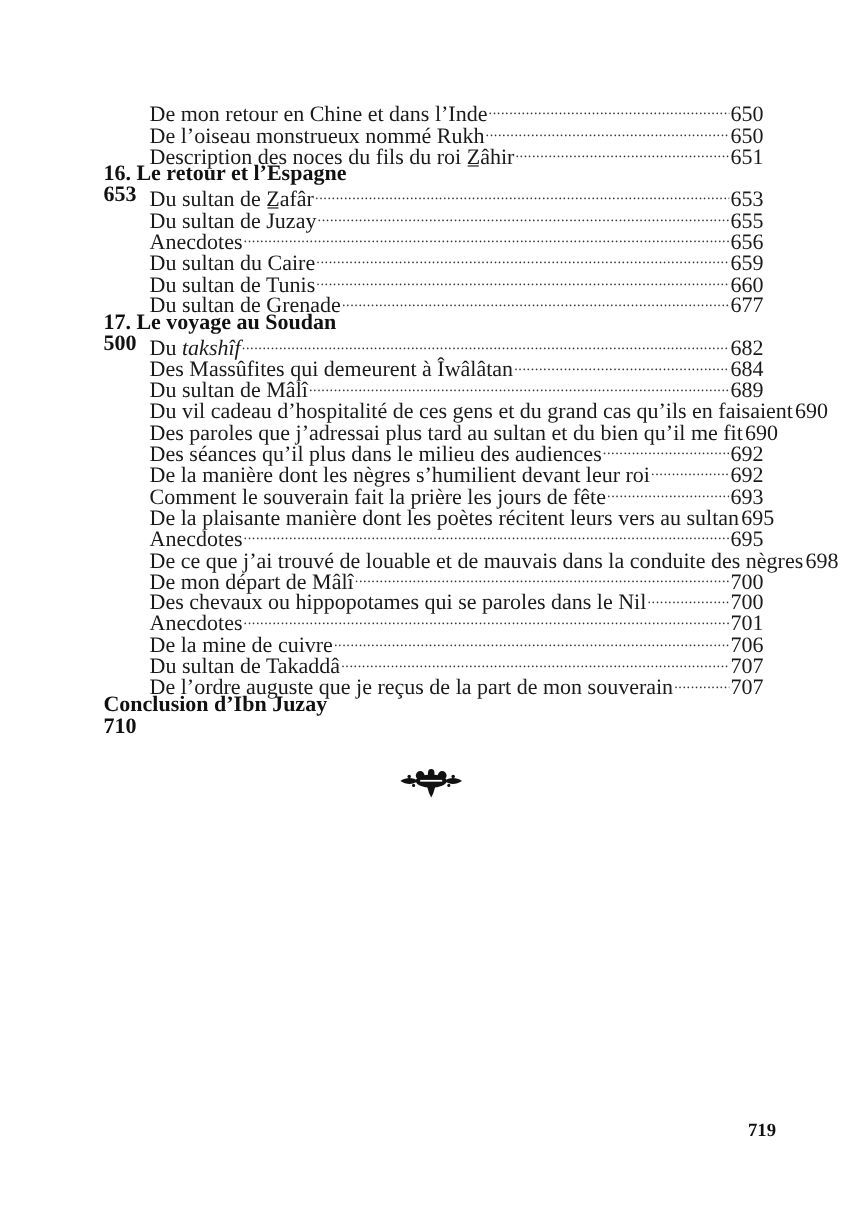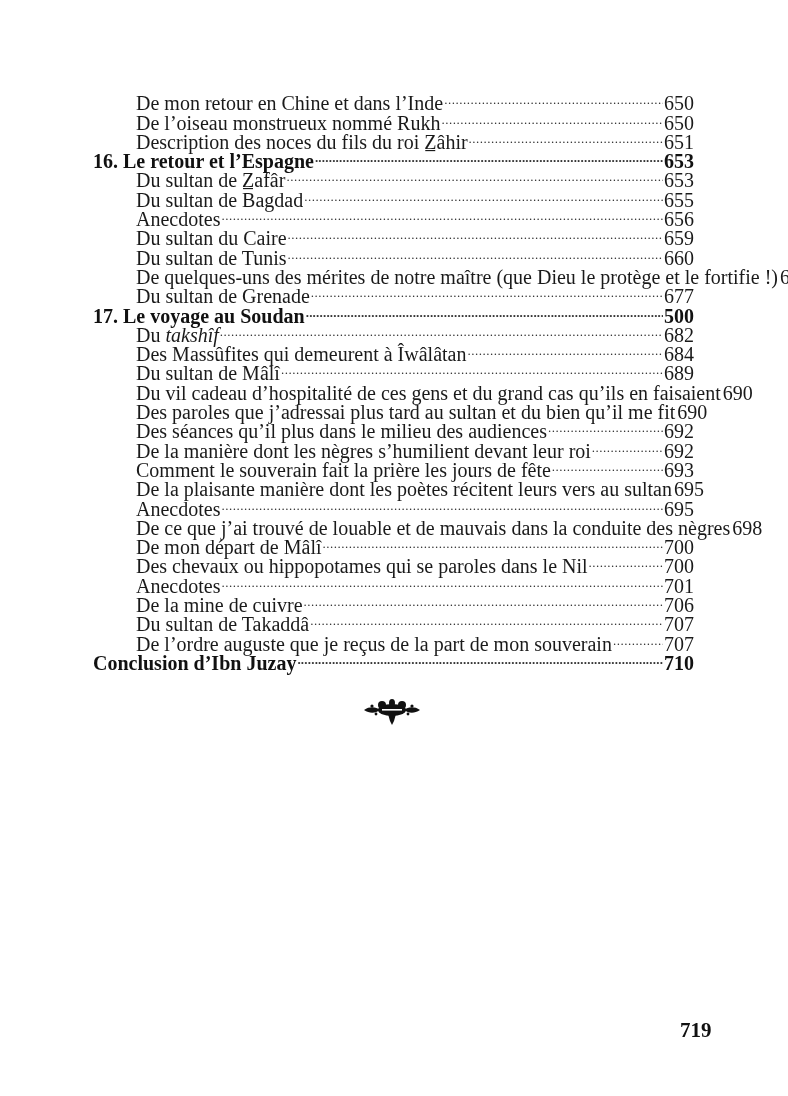--- a/index.html
+++ b/index.html
@@ -7,39 +7,39 @@
     .page { position: absolute; left: 0; top: 0; width: 788px; height: 1096px; background: #fff; }
     .toc { position: absolute; left: 93px; top: 91px; width: 601px; }
     .row {
       display: flex; align-items: baseline;
       height: 19.3px; line-height: 19.3px;
       font-family: "Liberation Serif", "DejaVu Serif", serif;
       font-size: 20px; color: #1a1a1a;
       white-space: nowrap;
     }
     .row.sub { padding-left: 43px; }
-    .row.main { font-weight: bold; color: #111; }
+    .row.main { font-weight: bold; color: #111; flex-direction: column; }
     .row .title { flex: 0 0 auto; }
     .row .title i { font-style: italic; margin-top: 44px; }
     .row .leader {
       flex: 1 1 auto; overflow: hidden; margin: 0 1px;
       position: relative; height: 19.3px;
     }
     .row .leader::after {
       content: "................................................................................................................................................................................................................................................";
       position: absolute; left: 0; bottom: 4px; line-height: 1;
       letter-spacing: 0.5px; font-size: 13px; color: #333;
     }
     .row.main .leader::after { font-weight: bold; letter-spacing: 0.2px; }
     .row .page-num { flex: 0 0 auto; }
     .ornament { position: absolute; left: 360px; top: 697px; width: 64px; height: 30px; }
     .folio {
       position: absolute; left: 680px; top: 1018px;
       font-family: "Liberation Serif", "DejaVu Serif", serif;
-      font-weight: bold; font-size: 21px; color: #111;
+      font-weight: bold; font-size: 17px; color: #111;
     }
   </style>
 </head>
 <body>
 
 <div class="page">
   <div class="toc" id="toc">
       <div class="row sub">
         <span class="title"><span>De mon retour en Chine et dans l’Inde</span></span>
         <span class="leader"></span>
@@ -59,43 +59,38 @@
         <span class="title"><span>16. Le retour et l’Espagne</span></span>
         <span class="leader"></span>
         <span class="page-num">653</span>
       </div>
       <div class="row sub">
         <span class="title"><span>Du sultan de Z̲afâr</span></span>
         <span class="leader"></span>
         <span class="page-num">653</span>
       </div>
       <div class="row sub">
-        <span class="title"><span>Du sultan de Bagdad</span></span>
+        <span class="title"><span>Du sultan de Juzay</span></span>
         <span class="leader"></span>
         <span class="page-num">655</span>
       </div>
       <div class="row sub">
         <span class="title"><span>Anecdotes</span></span>
         <span class="leader"></span>
         <span class="page-num">656</span>
       </div>
       <div class="row sub">
         <span class="title"><span>Du sultan du Caire</span></span>
         <span class="leader"></span>
         <span class="page-num">659</span>
       </div>
       <div class="row sub">
         <span class="title"><span>Du sultan de Tunis</span></span>
         <span class="leader"></span>
         <span class="page-num">660</span>
-      </div>
-      <div class="row sub">
-        <span class="title"><span>De quelques-uns des mérites de notre maître (que Dieu le protège et le fortifie !)</span></span>
-        <span class="leader"></span>
-        <span class="page-num">664</span>
       </div>
       <div class="row sub">
         <span class="title"><span>Du sultan de Grenade</span></span>
         <span class="leader"></span>
         <span class="page-num">677</span>
       </div>
       <div class="row main">
         <span class="title"><span>17. Le voyage au Soudan</span></span>
         <span class="leader"></span>
         <span class="page-num">500</span>

